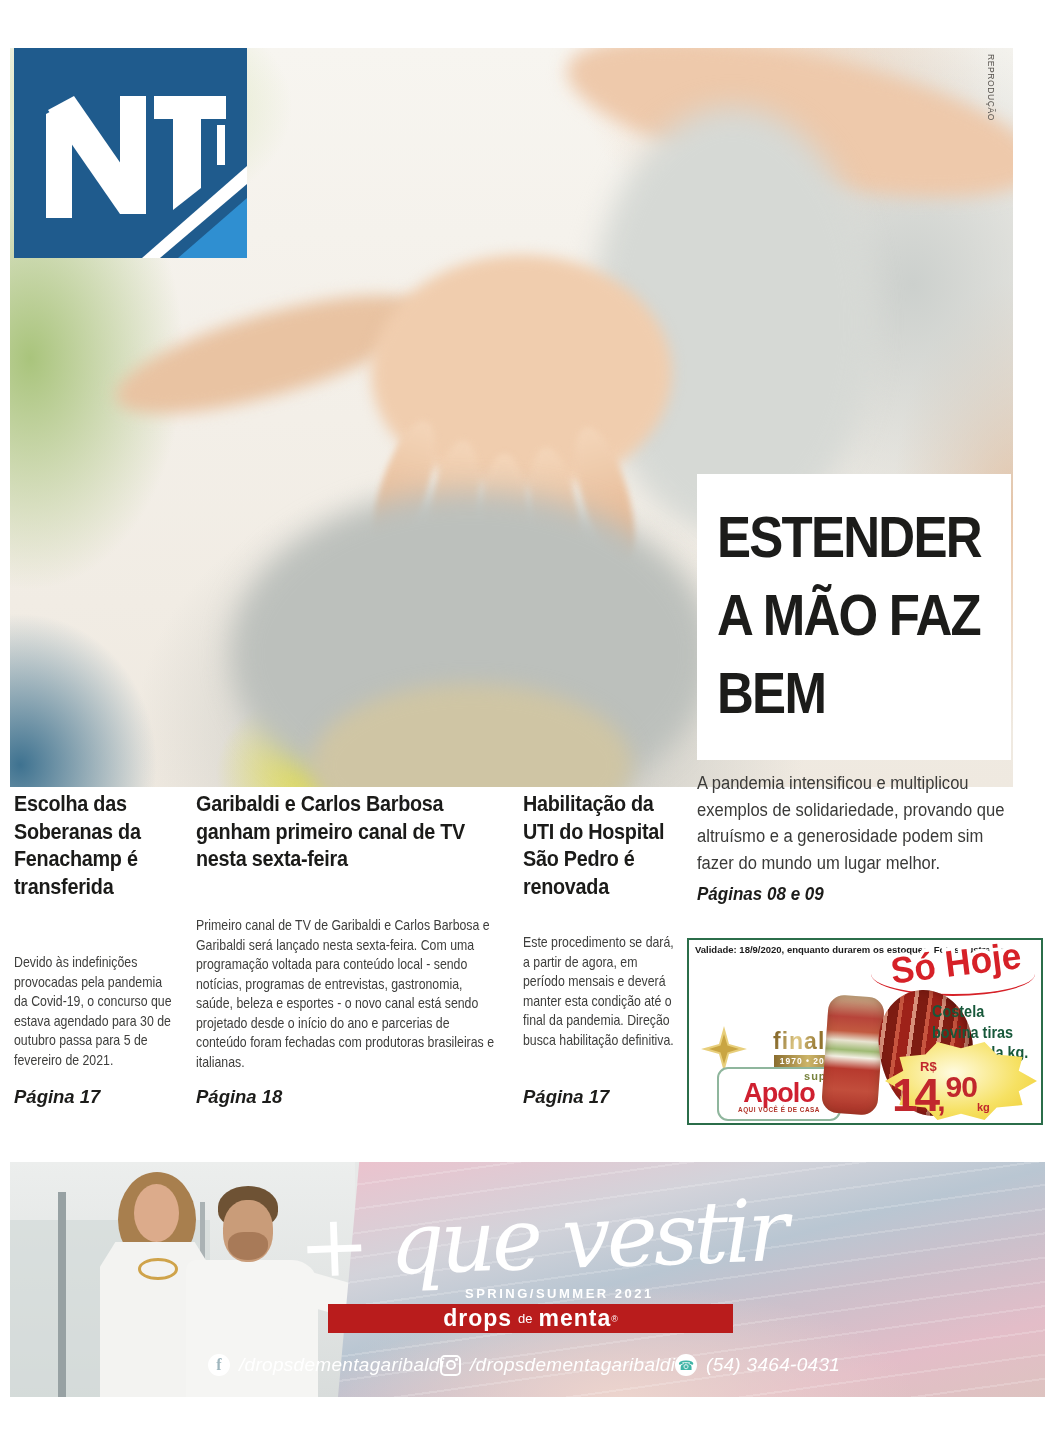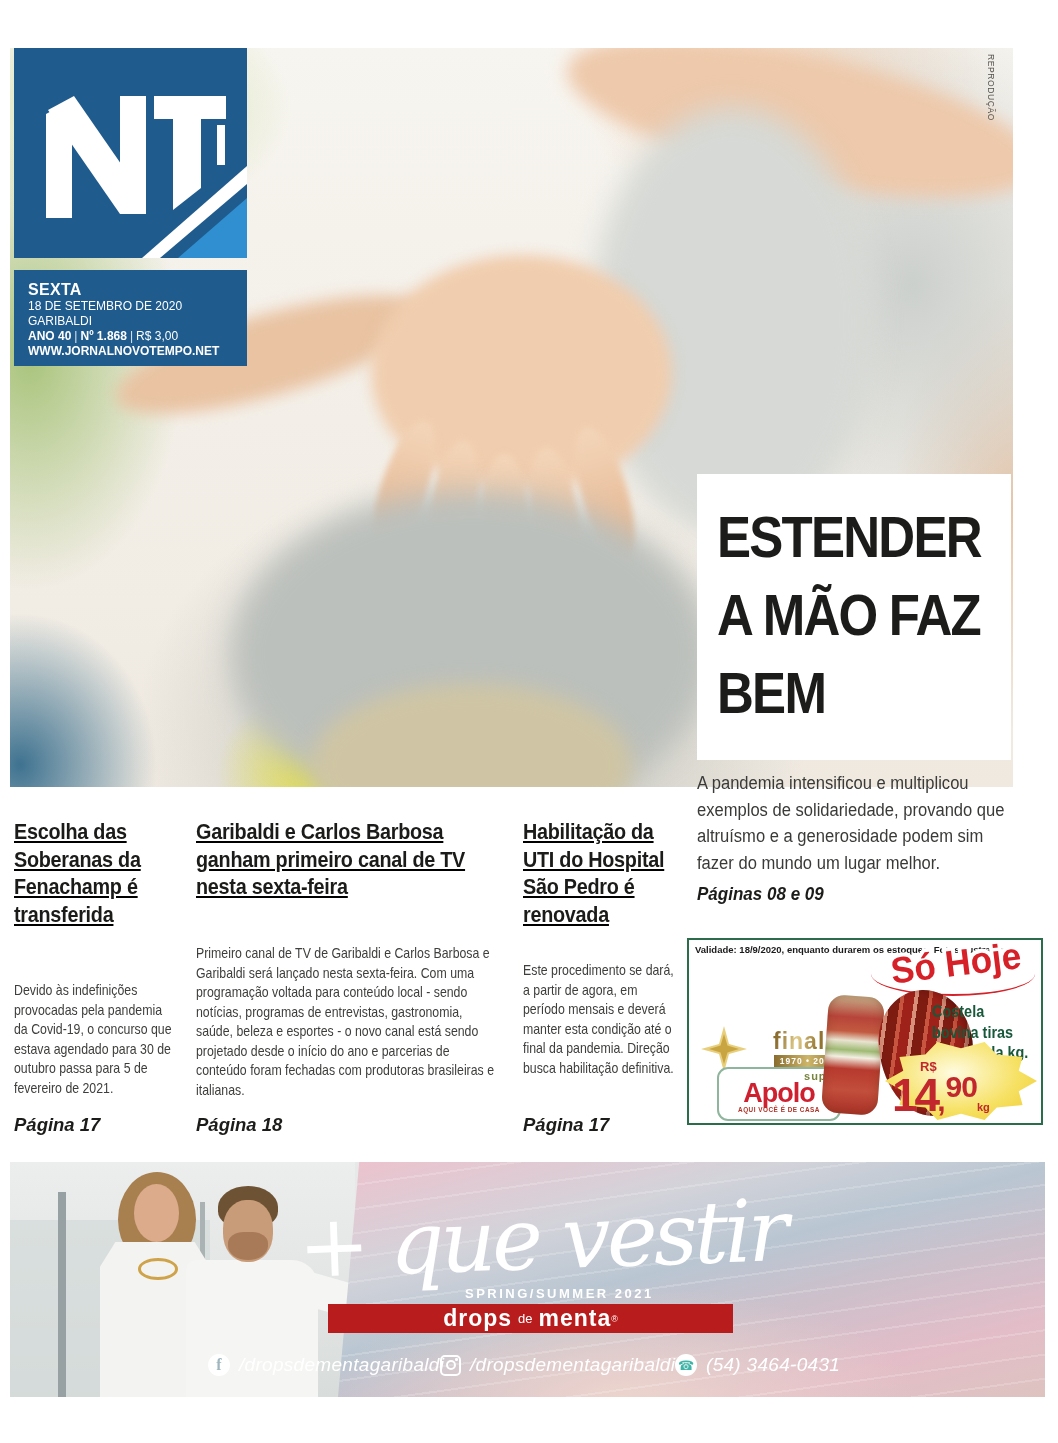--- a/index.html
+++ b/index.html
@@ -43,21 +43,21 @@
   .headline-box{position:absolute;left:697px;top:474px;width:314px;height:286px;background:#fff;
     box-sizing:border-box;padding:24px 0 0 20px;}
   .headline-box h1{margin:0;font-size:58px;line-height:78px;font-weight:bold;color:#1c1c1a;
     letter-spacing:-2px;transform:scaleX(.88);transform-origin:left top;white-space:nowrap;}
   .lead{position:absolute;left:697px;top:770px;width:350px;transform:scaleX(.92);transform-origin:left top;}
   .lead p{margin:0;font-size:18px;line-height:26.5px;color:#3a3a38;}
   .pageref{font-size:18.5px;font-weight:bold;font-style:italic;color:#1c1c1a;}
   .lead .pageref{display:block;margin-top:7px;}
 
   
-  .col{position:absolute;top:818px;height:330px;text-decoration:underline;}
+  .col{position:absolute;top:790px;height:330px;}
   .col h2{margin:0;font-size:22.5px;line-height:27.5px;font-weight:bold;color:#1b1b19;
     letter-spacing:-.3px;transform:scaleX(.88);transform-origin:left top;}
   .col .body{position:absolute;left:0;font-size:14.5px;line-height:19.5px;color:#3e3e3c;
     transform:scaleX(.85);transform-origin:left top;}
   .col .pageref{position:absolute;left:0;top:296px;}
   #col0{left:14px;width:168px;} #col0 h2{width:182px;} #col0 .body{top:163px;width:190px;}
   #col1{left:196px;width:310px;} #col1 h2{width:348px;} #col1 .body{top:126px;width:360px;}
   #col2{left:523px;width:150px;} #col2 h2{width:168px;} #col2 .body{top:143px;width:180px;}
 
   
@@ -172,27 +172,20 @@
       <polygon points="34,62 60,48 132,152 106,166" fill="#ffffff"></polygon>
       <polygon points="106,48 132,48 132,166 106,166" fill="#ffffff"></polygon>
       <polygon points="140,48 212,48 212,71 140,71" fill="#ffffff"></polygon>
       <rect x="203" y="77" width="8" height="40" fill="#ffffff"></rect>
       <polygon points="159,71 187,71 187,140 159,162" fill="#ffffff"></polygon>
       <polygon points="128,210 233,118 233,136 146,210" fill="#ffffff"></polygon>
       <polygon points="164,210 233,150 233,210" fill="#2f8fd1"></polygon>
     </svg>
   </div>
 
-  <div class="info-box">
-    <div class="day">SEXTA</div>
-    <div>18 DE SETEMBRO DE 2020</div>
-    <div>GARIBALDI</div>
-    <div><span class="b">ANO 40</span><span class="sep">|</span><span class="b">Nº 1.868</span><span class="sep">|</span><span>R$ 3,00</span></div>
-    <div class="b">WWW.JORNALNOVOTEMPO.NET</div>
-  </div>
 
   <div class="headline-box">
     <h1>
       <div>ESTENDER</div>
       <div>A MÃO FAZ</div>
       <div>BEM</div>
     </h1>
   </div>
   <div class="lead">
     <p>A pandemia intensificou e multiplicou exemplos de solidariedade, provando que altruísmo e a generosidade podem sim fazer do mundo um lugar melhor.</p>

